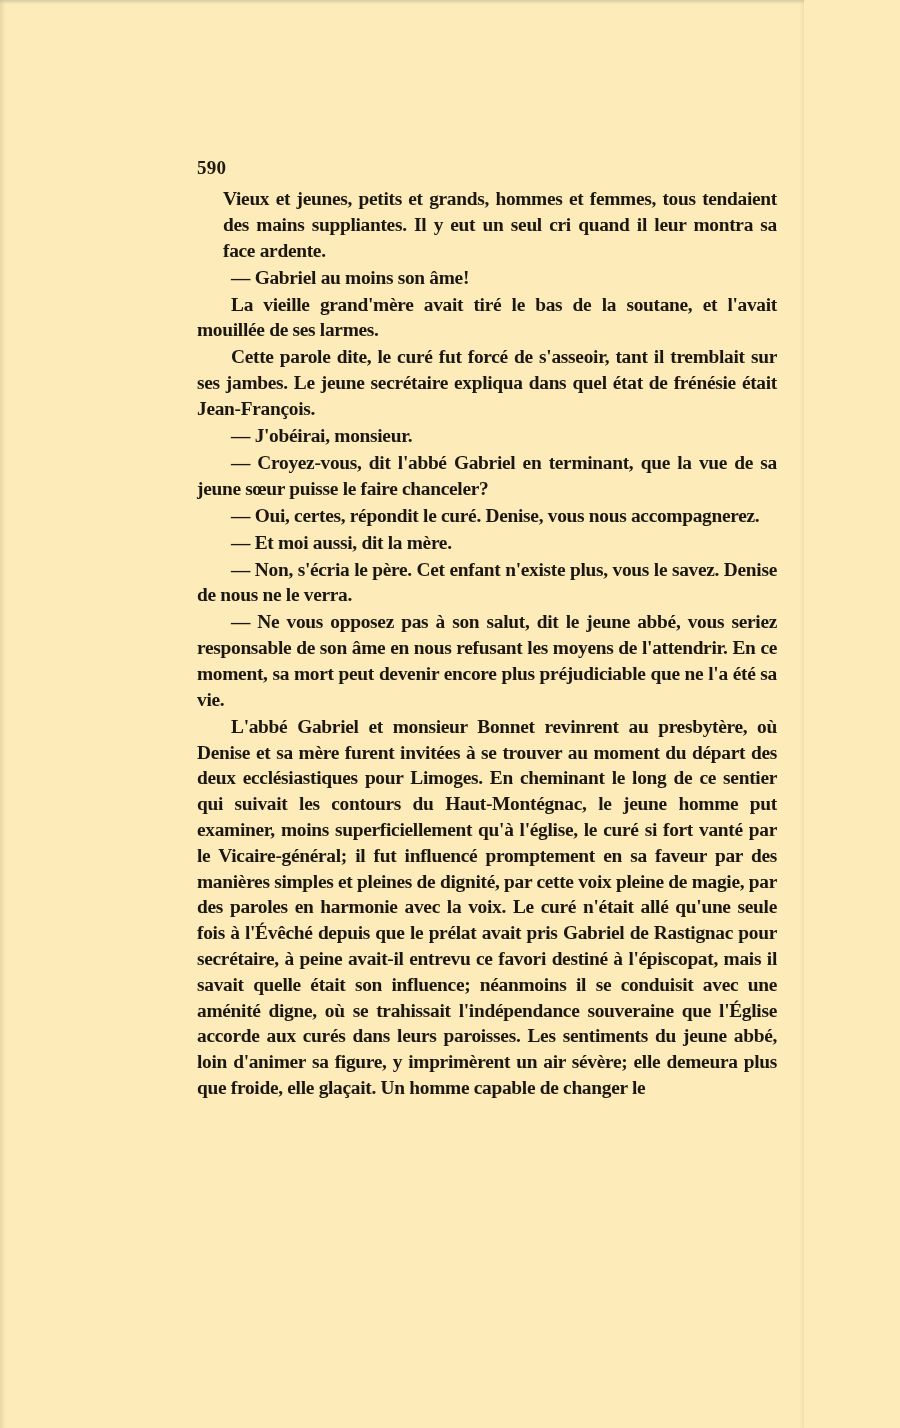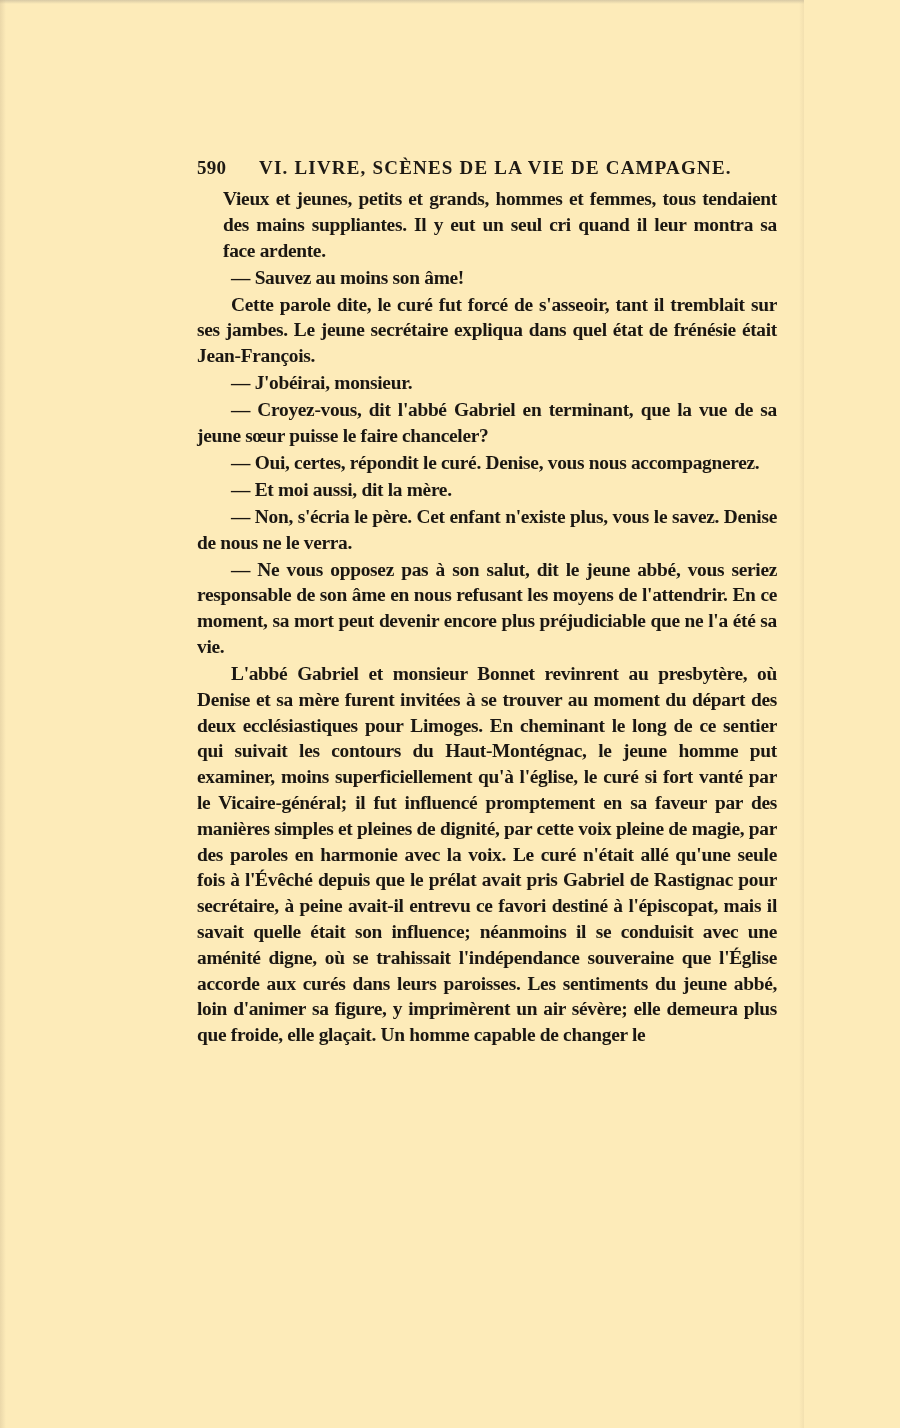--- a/index.html
+++ b/index.html
@@ -70,26 +70,26 @@
     .body-text p + p {
       margin-top: 1.2px;
     }
   </style>
 </head>
 <body>
 
 <div class="page">
   <div class="running-head">
     <span class="page-number">590</span>
-    <span class="head-title">VI. LIVRE, SCÈNES DE LA VIE DE CAMPAGNE.</span>
   </div>
 
   <div class="body-text">
     <p class="cont">Vieux et jeunes, petits et grands, hommes et femmes, tous tendaient des mains suppliantes. Il y eut un seul cri quand il leur montra sa face ardente.</p>
-    <p class="indent">— Sauvez au moins son âme!</p>
+    <p class="indent">— Gabriel au moins son âme!</p>
+    <p class="indent">La vieille grand'mère avait tiré le bas de la soutane, et l'avait mouillée de ses larmes.</p>
     <p class="indent">Cette parole dite, le curé fut forcé de s'asseoir, tant il tremblait sur ses jambes. Le jeune secrétaire expliqua dans quel état de frénésie était Jean-François.</p>
     <p class="indent">— J'obéirai, monsieur.</p>
     <p class="indent">— Croyez-vous, dit l'abbé Gabriel en terminant, que la vue de sa jeune sœur puisse le faire chanceler?</p>
     <p class="indent">— Oui, certes, répondit le curé. Denise, vous nous accompagnerez.</p>
     <p class="indent">— Et moi aussi, dit la mère.</p>
     <p class="indent">— Non, s'écria le père. Cet enfant n'existe plus, vous le savez. Denise de nous ne le verra.</p>
     <p class="indent">— Ne vous opposez pas à son salut, dit le jeune abbé, vous seriez responsable de son âme en nous refusant les moyens de l'attendrir. En ce moment, sa mort peut devenir encore plus préjudiciable que ne l'a été sa vie.</p>
     <p class="indent">L'abbé Gabriel et monsieur Bonnet revinrent au presbytère, où Denise et sa mère furent invitées à se trouver au moment du départ des deux ecclésiastiques pour Limoges. En cheminant le long de ce sentier qui suivait les contours du Haut-Montégnac, le jeune homme put examiner, moins superficiellement qu'à l'église, le curé si fort vanté par le Vicaire-général; il fut influencé promptement en sa faveur par des manières simples et pleines de dignité, par cette voix pleine de magie, par des paroles en harmonie avec la voix. Le curé n'était allé qu'une seule fois à l'Évêché depuis que le prélat avait pris Gabriel de Rastignac pour secrétaire, à peine avait-il entrevu ce favori destiné à l'épiscopat, mais il savait quelle était son influence; néanmoins il se conduisit avec une aménité digne, où se trahissait l'indépendance souveraine que l'Église accorde aux curés dans leurs paroisses. Les sentiments du jeune abbé, loin d'animer sa figure, y imprimèrent un air sévère; elle demeura plus que froide, elle glaçait. Un homme capable de changer le</p>
   </div>
 </div>

